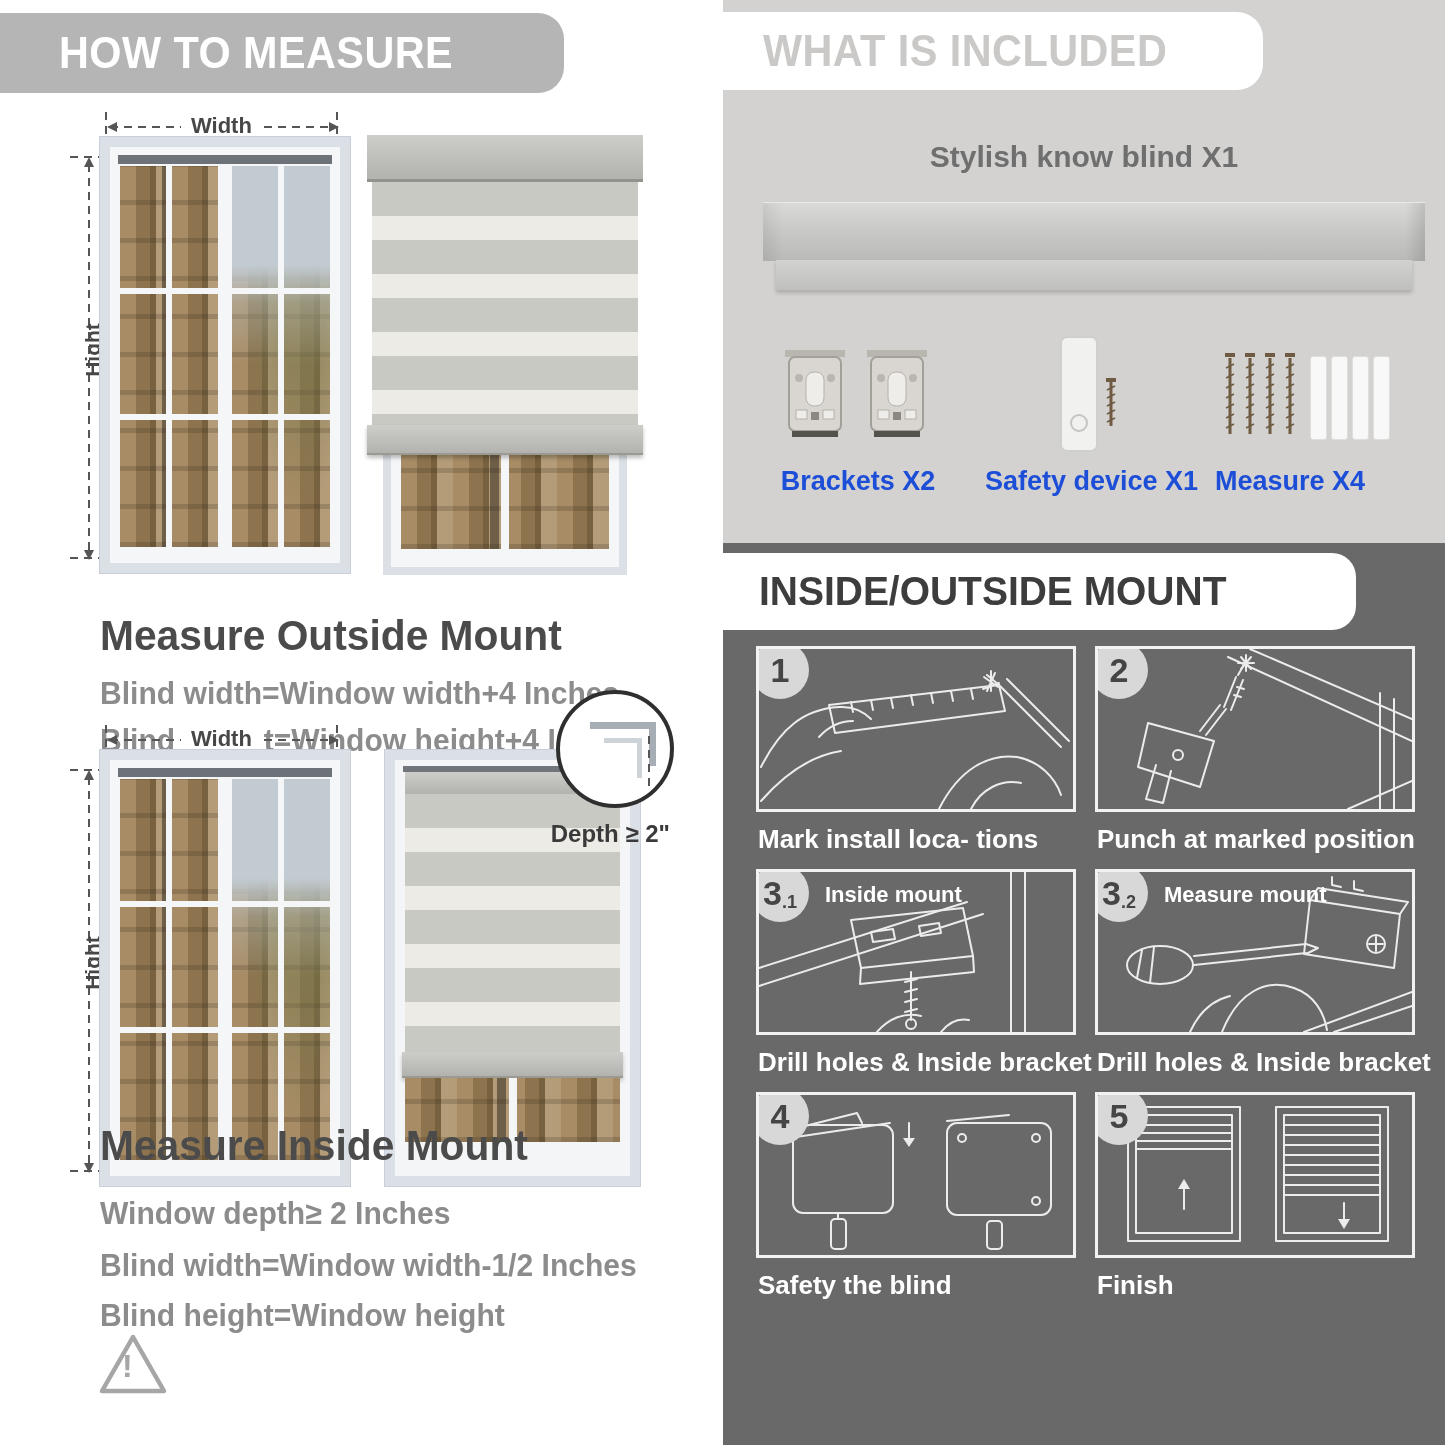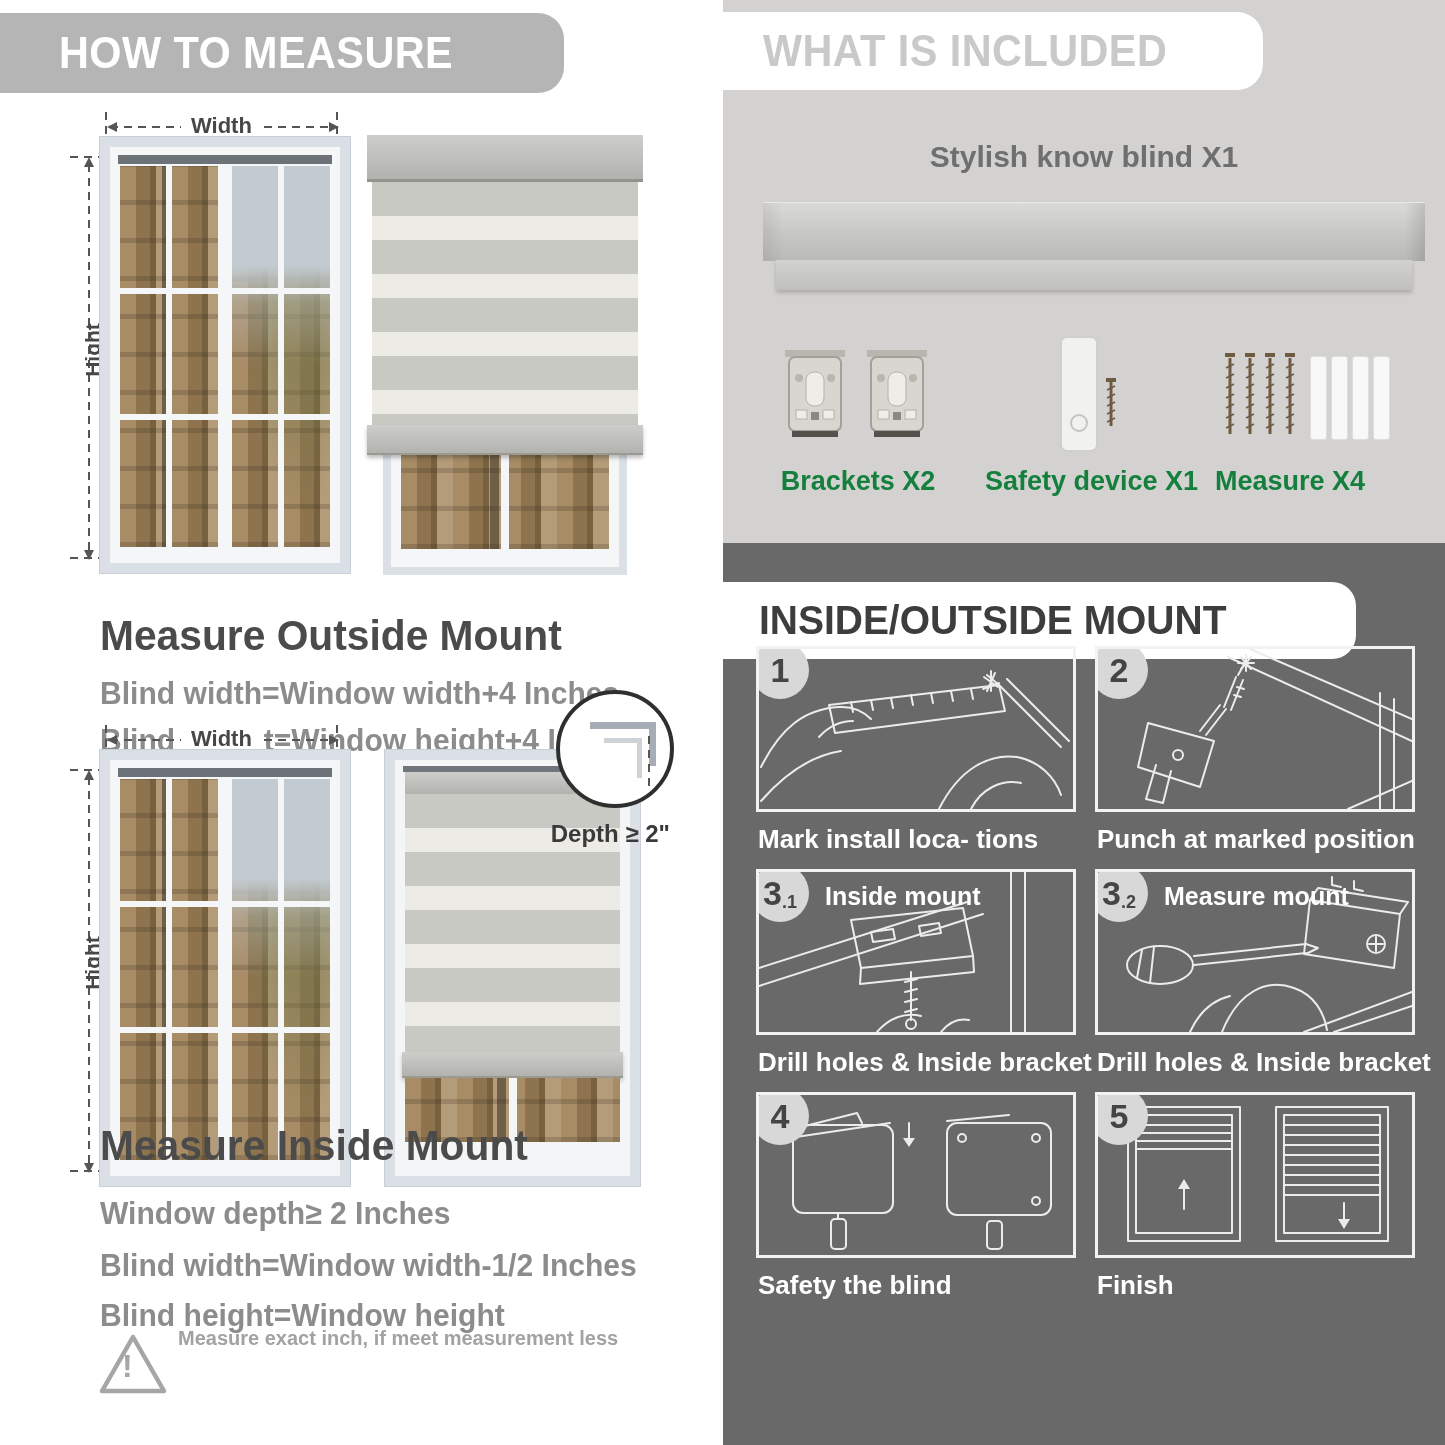--- a/index.html
+++ b/index.html
@@ -10,21 +10,21 @@
   
   #sec-light{left:723px;top:0;width:722px;height:543px;background:#d3d2d0;}
   #sec-dark{left:723px;top:543px;width:722px;height:902px;background:#696969;}
 
   
   .hdr{display:flex;align-items:center;white-space:nowrap;}
   #hdr-left{left:0;top:13px;width:505px;height:80px;background:#b5b5b5;border-radius:0 26px 26px 0;padding-left:59px;}
   #hdr-left span{font-size:44px;font-weight:bold;color:#ffffff;transform:scaleX(.94);transform-origin:left center;letter-spacing:.5px;}
   #hdr-included{left:723px;top:12px;width:500px;height:78px;background:#ffffff;border-radius:0 26px 26px 0;padding-left:40px;}
   #hdr-included span{font-size:44px;font-weight:bold;color:#cac9c7;transform:scaleX(.94);transform-origin:left center;letter-spacing:.5px;}
-  #hdr-mount{left:723px;top:553px;width:597px;height:77px;background:#ffffff;border-radius:0 24px 24px 0;padding-left:36px;margin-top:29px;}
+  #hdr-mount{left:723px;top:553px;width:597px;height:77px;background:#ffffff;border-radius:0 24px 24px 0;padding-left:36px;}
   #hdr-mount span{font-size:41px;font-weight:bold;color:#3d3d3d;transform:scaleX(.95);transform-origin:left center;}
 
   
   .dashv{width:2px;background:repeating-linear-gradient(0deg,#555 0 8px,transparent 8px 14px);}
   .dashh{height:2px;background:repeating-linear-gradient(90deg,#555 0 8px,transparent 8px 14px);}
   .ah{width:0;height:0;}
   .ah.left{border-top:5px solid transparent;border-bottom:5px solid transparent;border-right:10px solid #555;}
   .ah.right{border-top:5px solid transparent;border-bottom:5px solid transparent;border-left:10px solid #555;}
   .ah.up{border-left:5px solid transparent;border-right:5px solid transparent;border-bottom:10px solid #555;}
   .ah.down{border-left:5px solid transparent;border-right:5px solid transparent;border-top:10px solid #555;}
@@ -62,31 +62,31 @@
   .note-line{display:block;font-size:20px;font-weight:bold;color:#a2a2a2;line-height:25px;white-space:nowrap;}
 
   
   #blind-name{left:723px;top:140px;width:722px;text-align:center;font-size:30px;font-weight:bold;color:#6f6f6f;}
   #rail-main{left:763px;top:202px;width:662px;height:58px;
      background:linear-gradient(90deg,rgba(0,0,0,.07),rgba(0,0,0,0) 3%,rgba(0,0,0,0) 97%,rgba(0,0,0,.12)),
                 linear-gradient(180deg,#dadad8 0%,#c6c6c4 55%,#b9b9b7 100%);
      border-top:1px solid #e8e8e6;}
   #rail-lip{left:776px;top:260px;width:636px;height:30px;
      background:linear-gradient(180deg,#d2d2d0,#bfbfbd);box-shadow:0 3px 4px rgba(0,0,0,.18);}
-  .hw-label{font-size:27px;font-weight:bold;color:#15803d;text-align:center;white-space:nowrap;}
+  .hw-label{font-size:27px;font-weight:bold;color:#1d4ed8;text-align:center;white-space:nowrap;}
   .anchor{background:rgba(255,255,255,.85);border:1px solid #dededa;border-radius:3px;}
   .safety{background:rgba(255,255,255,.68);border:2px solid #cfcfcb;border-radius:7px;}
   .safety i{position:absolute;left:8px;bottom:18px;width:14px;height:14px;border:2px solid #c4c4c0;border-radius:50%;}
 
   
   .panel{position:absolute;width:320px;height:166px;border:3px solid #f2f2f2;box-sizing:border-box;overflow:hidden;}
   .badge{position:absolute;left:-8px;top:-8px;width:58px;height:58px;border-radius:50%;background:#d8d8d8;
          color:#454545;display:flex;align-items:center;justify-content:center;font-weight:bold;font-size:34px;}
   .badge .bsub{font-size:18px;align-self:flex-end;margin-bottom:9px;}
-  .ptitle{position:absolute;left:66px;top:10px;font-size:25px;font-weight:bold;color:#ffffff;white-space:nowrap;}
+  .ptitle{position:absolute;left:66px;top:10px;font-size:22px;font-weight:bold;color:#ffffff;white-space:nowrap;}
   .pcap{position:absolute;width:340px;font-size:26px;font-weight:bold;color:#ffffff;white-space:nowrap;}
   svg.art{position:absolute;left:0;top:0;width:100%;height:100%;}
   svg.art *{stroke:#ececec;fill:none;stroke-width:2;stroke-linecap:round;stroke-linejoin:round;}
   svg.art .fill{fill:#ececec;stroke:none;}
 
   
   #mag{left:556px;top:690px;width:110px;height:110px;border-radius:50%;background:#ffffff;border:4px solid #2f2f2f;z-index:6;overflow:hidden;}
   #mag .c1{position:absolute;left:30px;top:28px;right:14px;bottom:38px;border-top:7px solid #a7adb4;border-right:7px solid #a7adb4;}
   #mag .c2{position:absolute;left:44px;top:44px;right:28px;bottom:26px;border-top:5px solid #ced3d8;border-right:5px solid #ced3d8;}
   #mag .dline{position:absolute;right:20px;top:36px;height:56px;}
@@ -206,21 +206,20 @@
 <div class="abs sub" style="left:100px;top:1248px;">Blind width=Window width-1/2 Inches</div>
 <div class="abs sub" style="left:100px;top:1298px;">Blind height=Window height</div>
 
 <div class="abs" style="left:98px;top:1332px;width:70px;height:64px;">
   <svg viewBox="0 0 70 64" style="position:absolute;inset:0;">
     <path d="M35,5 L66,59 L4,59 Z" fill="none" stroke="#a6a6a6" stroke-width="4.5" stroke-linejoin="round"></path>
   </svg>
   <span id="warn-mark">!</span>
 </div>
 <div class="abs" style="left:178px;top:1326px;">
-  <span class="note-line">Measure exact inch, if meet measurement less</span>
 </div>
 
 <div class="abs" id="blind-name">Stylish know blind X1</div>
 <div class="abs" id="rail-main"></div>
 <div class="abs" id="rail-lip"></div>
 
 <div class="abs" style="left:783px;top:348px;width:64px;height:94px;">
   <svg viewBox="0 0 64 94" style="width:100%;height:100%;">
     <rect x="2" y="2" width="60" height="7" fill="#b9b5af"></rect>
     <rect x="6" y="9" width="52" height="74" rx="6" fill="#d9d6d1" stroke="#a39f99" stroke-width="2"></rect>

